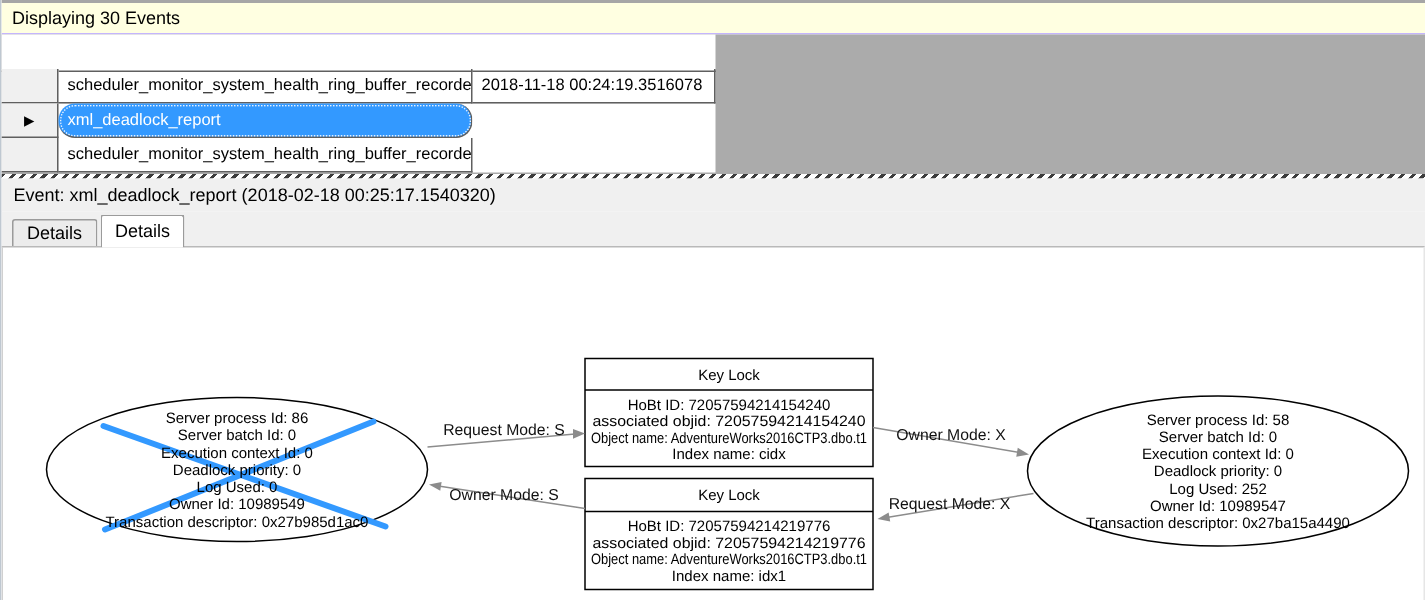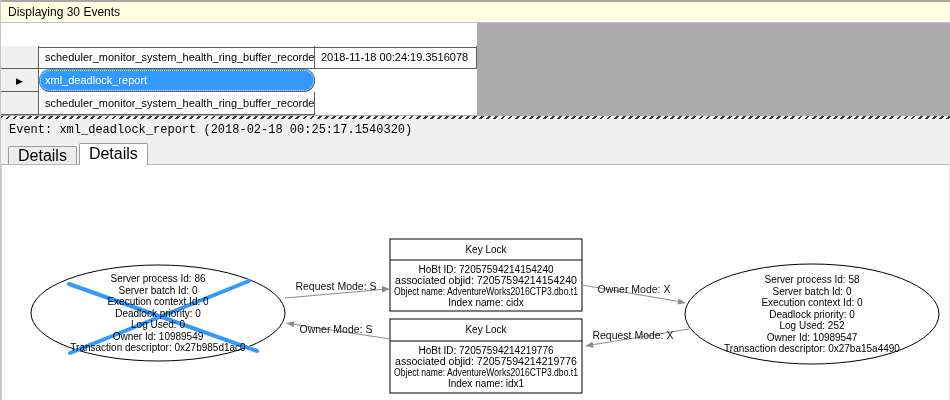--- a/index.html
+++ b/index.html
@@ -20,25 +20,25 @@
   .cell.c-time { width:162px; }
   .grid-row.header .cell { background:#fff;margin-top:24px; }
   .grid-row.header .cell.sel { background:#F0F0F0; }
   .grid-row.selected .c-name, .grid-row.selected .c-time { background:#3399FF; color:#fff; outline:1px dotted #e8f2ff; outline-offset:-2px;border-radius:11px; }
   .row-marker { font-size:9px; color:#000; line-height:22px; }
 
   
   .ants { height:3px; background:repeating-linear-gradient(135deg,#3c3c3c 0 2px,#ffffff 2px 5px); }
 
   
-  .event-bar { height:22px; background:#F0F0F0; font-size:12px; color:#000; line-height:22px; padding-left:8px;font-family:Liberation Mono, monospace; }
+  .event-bar { height:22px; background:#F0F0F0; font-size:12px; color:#000; line-height:22px; padding-left:8px; }
 
   
   .tabstrip { height:23px; background:#F0F0F0; display:flex; align-items:flex-end; padding-left:7px; position:relative; z-index:2; }
-  .tab { font-size:16px; color:#000; padding:0 9px; border:1px solid #9B9B9B; border-bottom:none;
+  .tab { font-size:12px; color:#000; padding:0 9px; border:1px solid #9B9B9B; border-bottom:none;
          border-radius:2px 2px 0 0; margin-right:2px; }
   .tab.inactive { height:18px; line-height:17px; background:#ECECEC; }
   .tab.active { height:22px; line-height:20px; background:#fff; margin-bottom:-1px; position:relative; z-index:3; }
 
   
   .content { height:237px; background:#fff; border-top:1px solid #B9B9B9; border-left:1px solid #D0D0D0; border-right:1px solid #E6E6E6; position:relative; z-index:1; }
   svg { display:block; }
   .node-text { font-size:10px; fill:#000; text-anchor:middle; font-family:"Liberation Sans",sans-serif; }
   .edge-label { font-size:10.5px; fill:#111; text-anchor:middle; font-family:"Liberation Sans",sans-serif; }
   .shape { fill:#fff; stroke:#000; stroke-width:1; }

